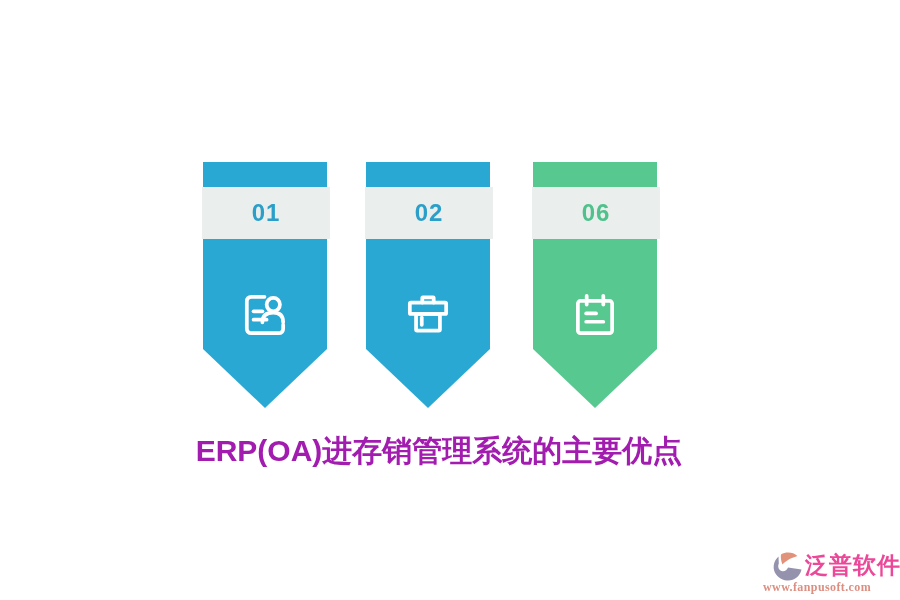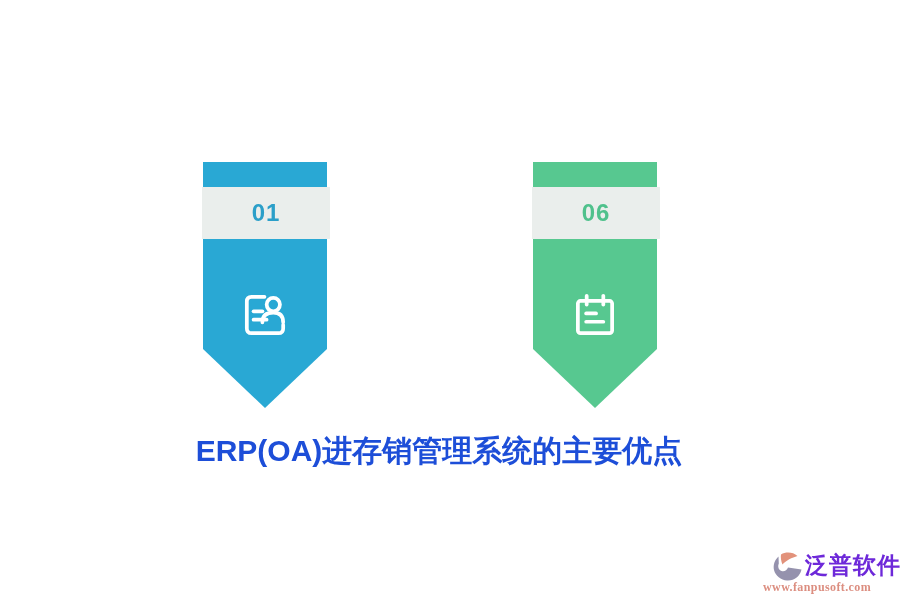--- a/index.html
+++ b/index.html
@@ -66,42 +66,42 @@
   }
   .icon-wrap svg { display: block; }
 
   
   .title {
     position: absolute;
     left: 0;
     top: 430px;
     width: 878px;
     text-align: center;
-    color: #1d4ed8;
+    color: #a21caf;
     font-size: 30px;
     font-weight: bold;
     line-height: 41px;
   }
 
   
   .logo {
     position: absolute;
     left: 763px;
     top: 550px;
     width: 140px;
   }
   .logo-row {
     display: flex;
     align-items: center;
     margin-left: 9px;
   }
   .logo-name {
     font-size: 23px;
     font-weight: bold;
-    color: #6d28d9;
+    color: #ec4899;
     letter-spacing: 1px;
     white-space: nowrap;
     margin-left: 3px;
   }
   .logo-url {
     font-family: "Liberation Serif", "DejaVu Serif", serif;
     font-size: 12px;
     font-weight: bold;
     color: #dc8e80;
     letter-spacing: 0.4px;
@@ -123,20 +123,34 @@
       <svg width="54" height="54" viewBox="0 0 52 52" fill="none" stroke="#ffffff" stroke-width="3.6" stroke-linecap="round" stroke-linejoin="round">
         <path d="M25.5,8.5 H13 Q8.5,8.5 8.5,13 V39 Q8.5,43.5 13,43.5 H39 Q43.5,43.5 43.5,39 V35.5"></path>
         <circle cx="34" cy="16" r="6.4"></circle>
         <path d="M23.5,33 C23.5,26.5 27.5,23.8 34,23.8 C40,23.8 43.5,26.8 43.5,33"></path>
         <path d="M15,22.5 H23.5"></path>
         <path d="M15,30.5 H27.5"></path>
       </svg>
     </div>
   </div>
 
+  <div class="banner pos2 blue">
+    <div class="ribbon"></div>
+    <div class="band">
+      <span class="num">02</span>
+    </div>
+    <div class="icon-wrap">
+      <svg width="54" height="54" viewBox="0 0 52 52" fill="none" stroke="#ffffff" stroke-width="3.6" stroke-linecap="round" stroke-linejoin="round">
+        <path d="M20.5,14 V9.5 Q20.5,9 21,9 H31 Q31.5,9 31.5,9.5 V14"></path>
+        <rect x="8.5" y="14" width="35" height="11" rx="1"></rect>
+        <rect x="14.5" y="25" width="23" height="16" rx="1"></rect>
+        <path d="M20,28.5 V35.5"></path>
+      </svg>
+    </div>
+  </div>
 
   <div class="banner pos3 green">
     <div class="ribbon"></div>
     <div class="band">
       <span class="num">06</span>
     </div>
     <div class="icon-wrap">
       <svg width="54" height="54" viewBox="0 0 52 52" fill="none" stroke="#ffffff" stroke-width="3.6" stroke-linecap="round" stroke-linejoin="round">
         <rect x="9.5" y="12.5" width="33" height="31" rx="2.5"></rect>
         <path d="M18,7.5 V16"></path>

